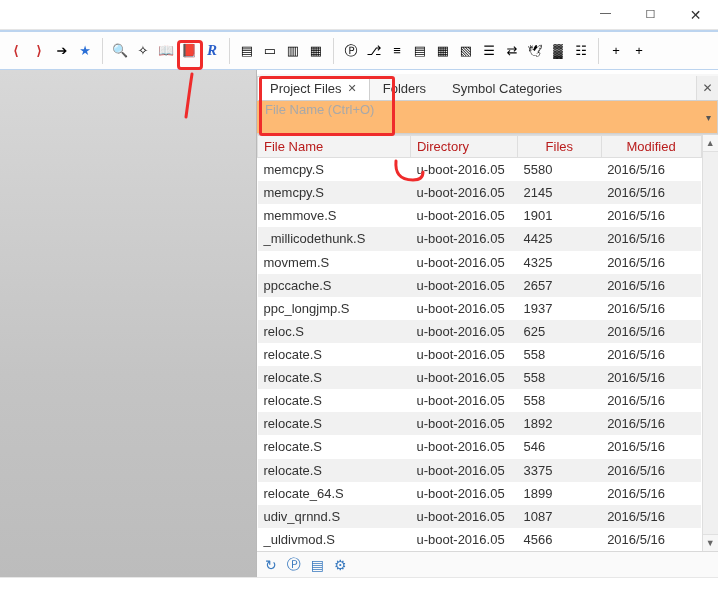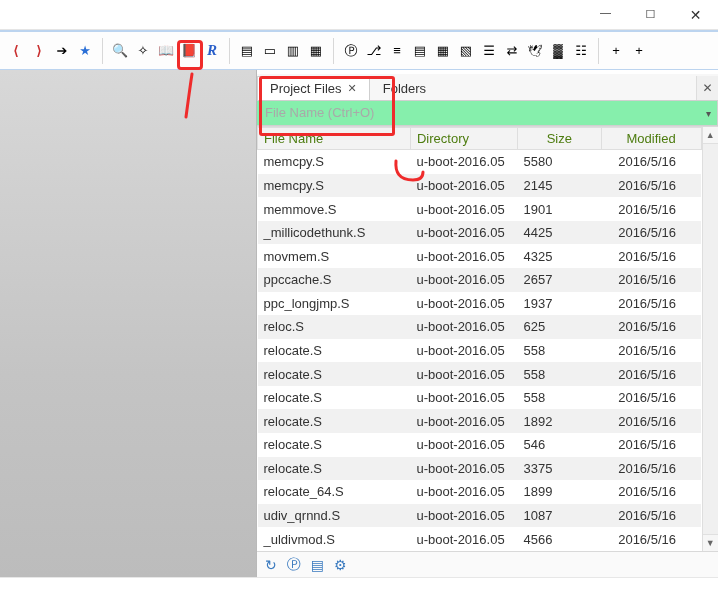--- a/index.html
+++ b/index.html
@@ -127,26 +127,26 @@
     background:#f0f0f0;
     height:24px;
   }
 
   
   .searchbar {
     height: 26px;
     border: 1px solid #d0d0d0;
     border-left: none;
     display: flex;
-    align-items: flex-start;
-    padding: 4px 8px;
+    align-items: flex-end;
+    padding: 16px 8px;
     color: #a9a9a9;
     font-size: 13px;
     position: relative;
-    background:#86efac;
+    background:#fdba74;
   }
   .searchbar input {
     border:none;outline:none;width:100%;font-size:13px;color:#333;background:transparent;
   }
   .searchbar input::placeholder{color:#a9a9a9;}
   .searchbar .chev {
     position:absolute;right:6px;top:50%;transform:translateY(-50%);
     font-size:10px;color:#555;
   }
 
@@ -162,37 +162,37 @@
     width: 100%;
     table-layout: fixed;
   }
   thead th {
     background: #f3f3f3;
     border: 1px solid #dedede;
     font-weight: normal;
     font-size: 13px;
     padding: 3px 6px;
     text-align: center;
-    color:#4d7c0f;
+    color:#b91c1c;
   }
   thead th:nth-child(1){text-align:left;width:150px;}
   thead th:nth-child(2){text-align:left;width:105px;}
   thead th:nth-child(3){width:82px;}
   thead th:nth-child(4){width:98px;text-align:center;}
   tbody td {
     padding: 2px 6px;
     font-size: 13px;
     color: #333;
     white-space: nowrap;
     overflow: hidden;
   }
   tbody tr:nth-child(odd){background:#fff;}
   tbody tr:nth-child(even){background:#f1f1f1;}
   tbody td:nth-child(3){padding-right:14px;}
-  tbody td:nth-child(4){text-align:center;padding-right:14px;margin-top:12px;}
+  tbody td:nth-child(4){text-align:left;padding-right:14px;margin-top:12px;}
 
   .vscroll {
     width: 17px;
     background: #f0f0f0;
     border-left:1px solid #dedede;
     display:flex;flex-direction:column;
   }
   .vscroll .arrow{height:17px;display:flex;align-items:center;justify-content:center;font-size:9px;color:#666;background:#f6f6f6;border-bottom:1px solid #e0e0e0;}
   .vscroll .arrow.dn{border-top:1px solid #e0e0e0;border-bottom:none;}
   .vscroll .track{flex:1;background:#f0f0f0;}
@@ -275,35 +275,38 @@
   <div class="rightpane">
 
     <div class="tabrow">
       <div class="tab active">
         <span>Project Files</span>
         <span class="x">✕</span>
       </div>
       <div class="tab">
         <span>Folders</span>
       </div>
+      <div class="tab">
+        <span>Symbol Categories</span>
+      </div>
       <div class="closebtn">✕</div>
     </div>
 
     <div class="searchbar">
       <input placeholder="File Name (Ctrl+O)" style="">
       <span class="chev">▾</span>
     </div>
 
     <div class="tablewrap">
       <table>
         <thead>
           <tr>
             <th>File Name</th>
             <th>Directory</th>
-            <th>Size</th>
+            <th>Files</th>
             <th>Modified</th>
           </tr>
         </thead>
         <tbody id="tbody">
             <tr>
               <td>memcpy.S</td>
               <td>u-boot-2016.05</td>
               <td>5580</td>
               <td>2016/5/16</td>
             </tr>

